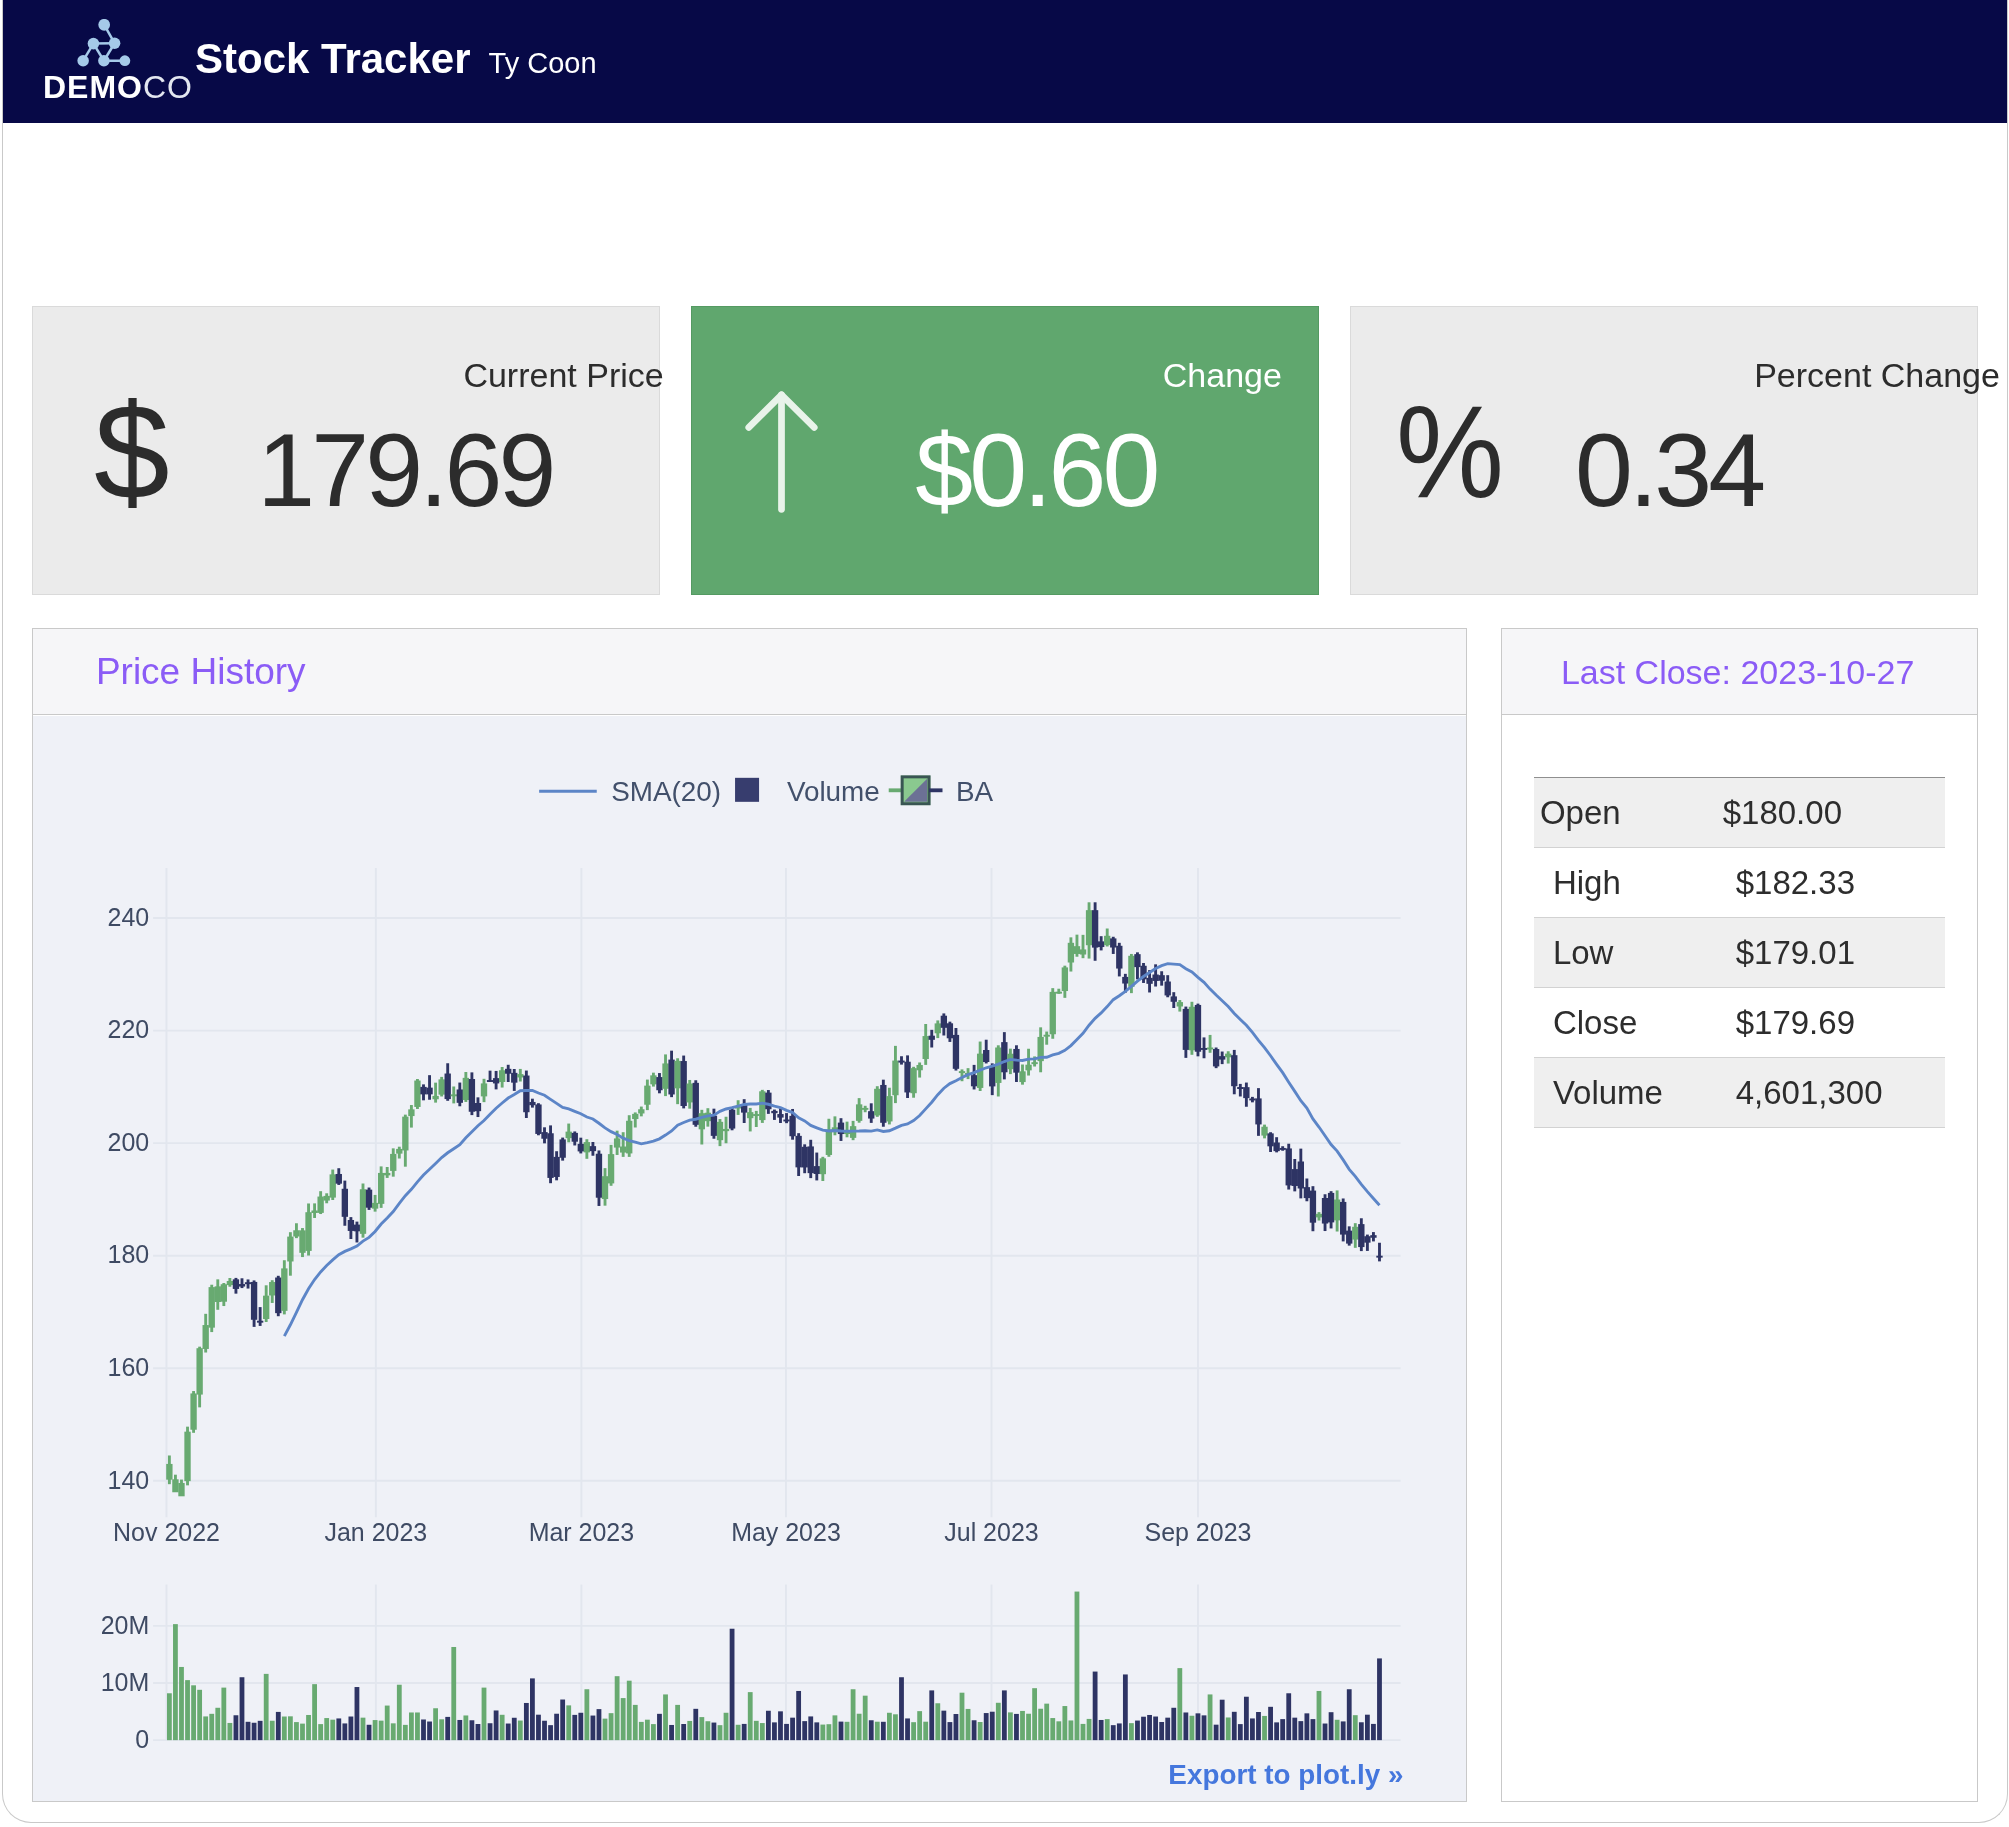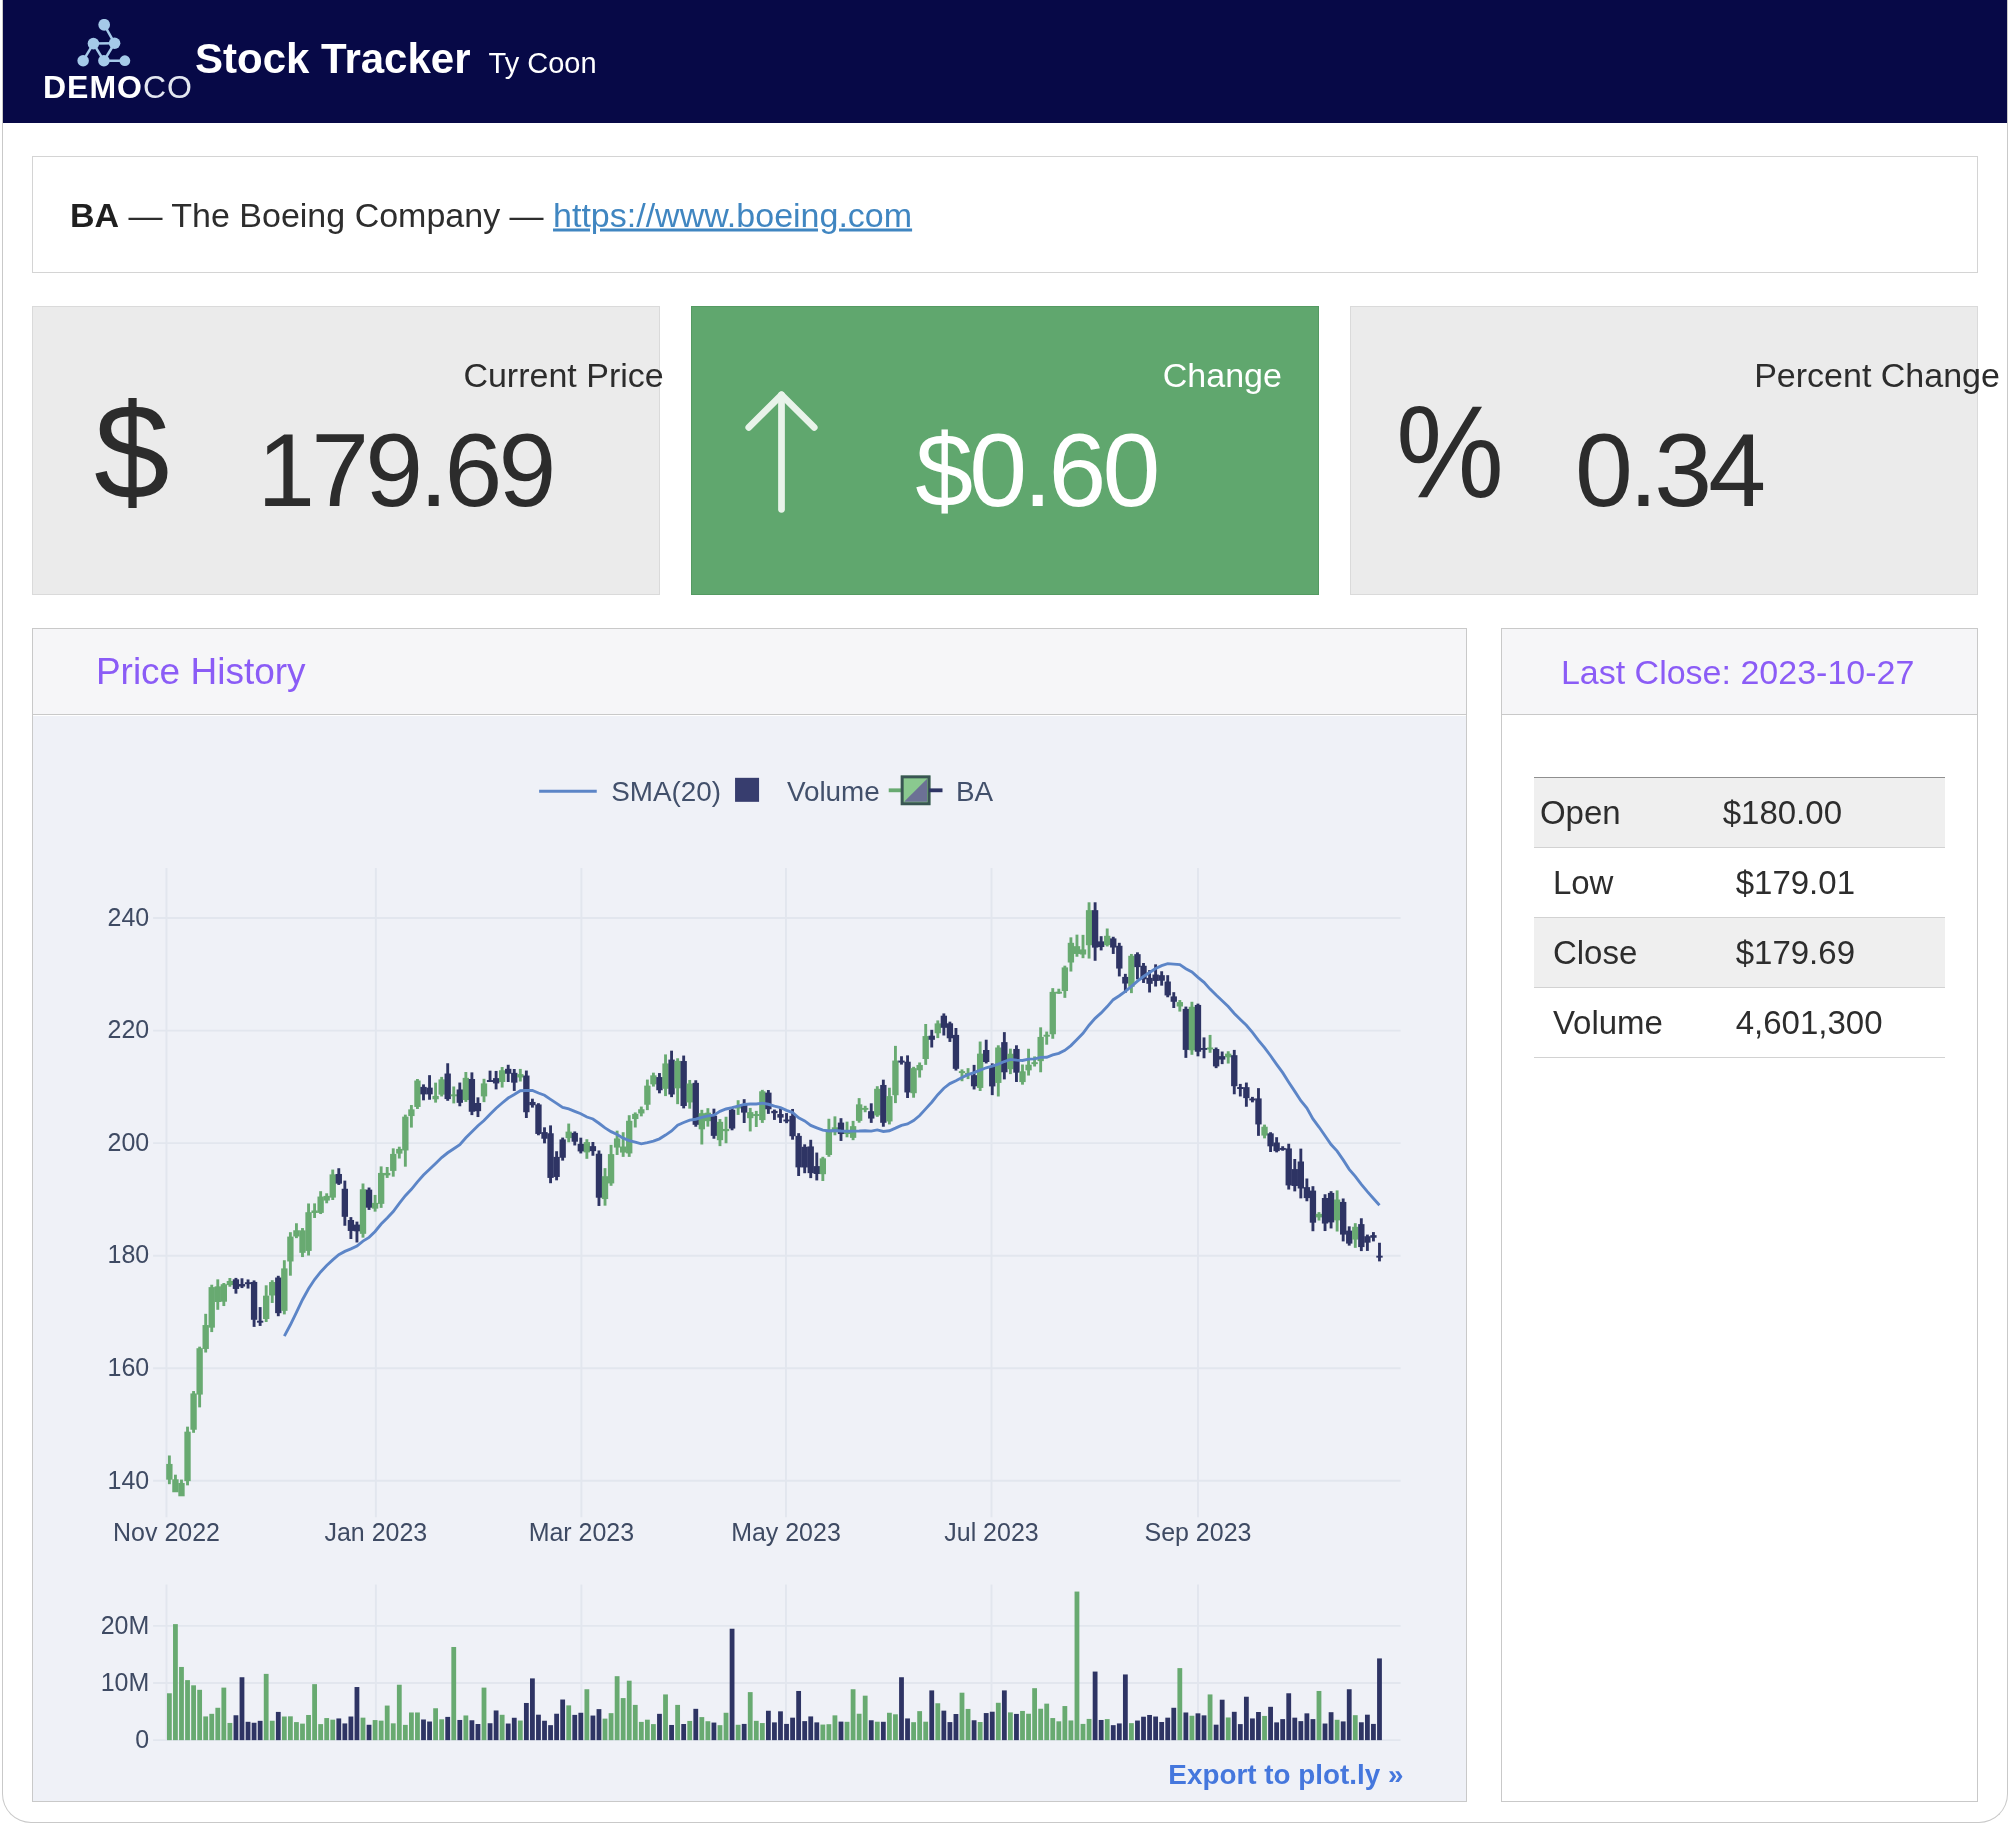--- a/index.html
+++ b/index.html
@@ -70,23 +70,20 @@
 <circle cx="39" cy="25.2" r="6.0"></circle>
 <circle cx="6.3" cy="43.4" r="6.0"></circle>
 <circle cx="27.9" cy="43.4" r="6.0"></circle>
 <circle cx="49.7" cy="43.4" r="5.6"></circle>
 </g>
 </svg>
         <div class="logotype">DEMO<span>CO</span></div>
       </div>
     <div class="titles"><span class="t1">Stock Tracker</span><span class="t2">Ty Coon</span></div>
   </div>
-  <div class="symbox">
-      <div class="inner"><b>BA</b> — The Boeing Company — <a>https://www.boeing.com</a></div>
-    </div>
   <div class="cards">
     <div class="card c1">
       <div class="lab">Current Price</div>
       <span class="ic">$</span>
         <span class="val">179.69</span>
     </div>
     <div class="card green c2">
       <div class="lab">Change</div>
       <span class="icsvg">
           <svg width="77" height="127" viewBox="0 0 80 132" style="display:block">
@@ -771,20 +768,24 @@
       <div class="phead">
           <div class="txt">Last Close: 2023-10-27</div>
         </div>
       <table class="sidetable">
         <tbody>
             <tr>
               <td>Open</td>
               <td class="v">$180.00</td>
             </tr>
         <tr>
+              <td>High</td>
+              <td class="v">$182.33</td>
+            </tr>
+        <tr>
               <td>Low</td>
               <td class="v">$179.01</td>
             </tr>
         <tr>
               <td>Close</td>
               <td class="v">$179.69</td>
             </tr>
         <tr>
               <td>Volume</td>
               <td class="v">4,601,300</td>

